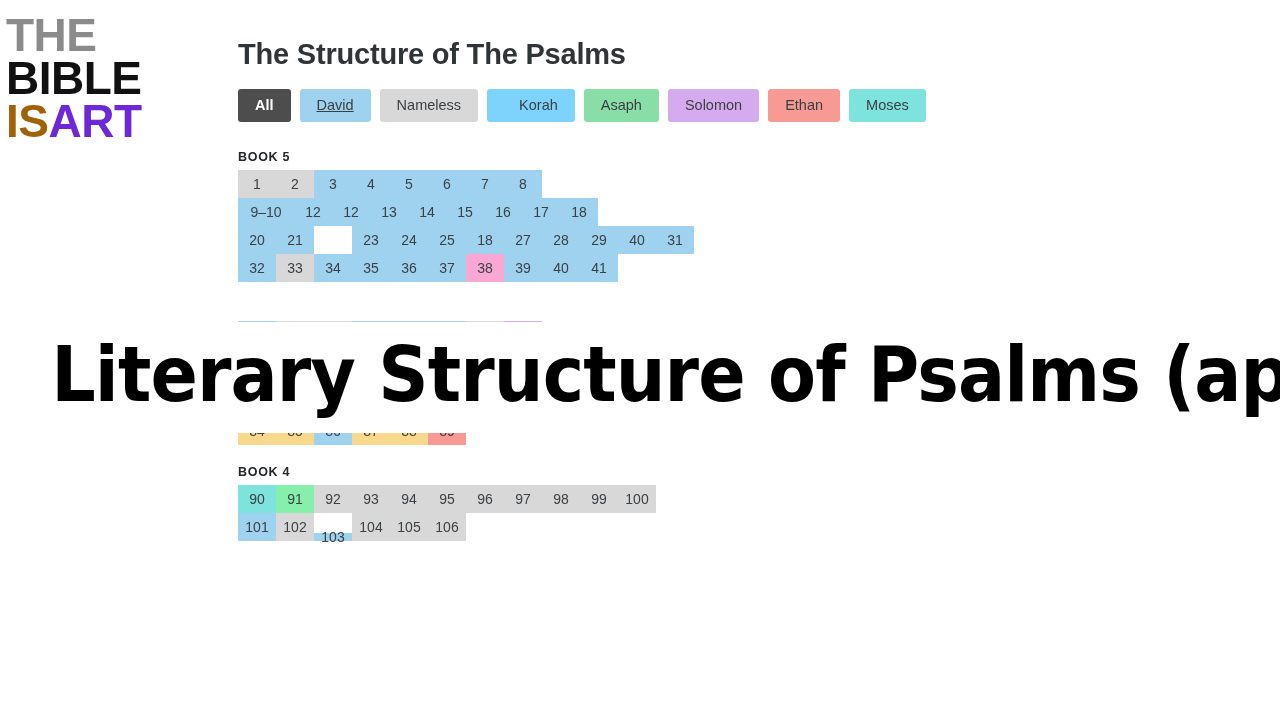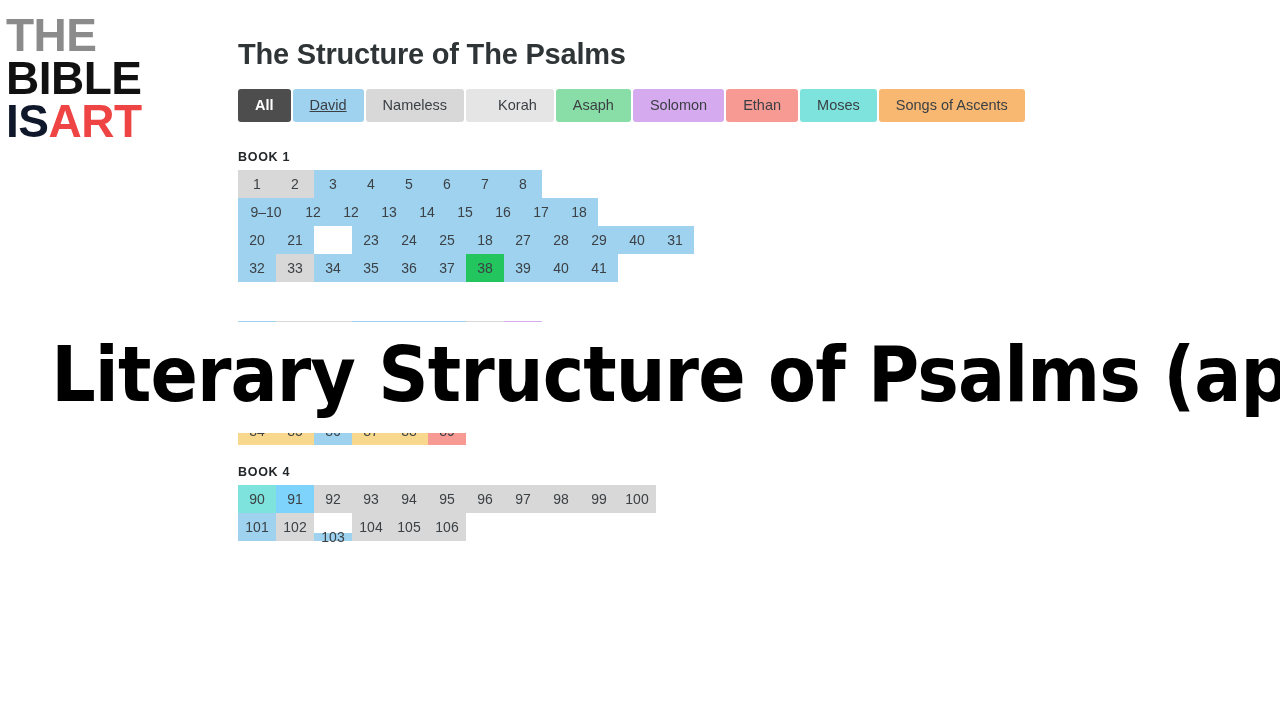--- a/index.html
+++ b/index.html
@@ -28,43 +28,43 @@
     user-select: none;
   }
   #logo .logo-line {
     display: block;
     font-weight: bold;
     white-space: nowrap;
   }
   #logo .l1 { font-size: 46px; color: #8b8b8b; }
   #logo .l2 { font-size: 46px; color: #111111; }
   #logo .l3 { font-size: 46px; }
-  #logo .l3 .gray  { color: #0f172a; }
-  #logo .l3 .black { color: #ef4444; }
+  #logo .l3 .gray  { color: #a16207; }
+  #logo .l3 .black { color: #6d28d9; }
 
   
   #app {
     position: absolute;
     left: 238px;
     top: 38px;
     width: 1020px;
   }
 
   #app-title {
     font-size: 29px;
     font-weight: bold;
     color: #2f3437;
     letter-spacing: -0.2px;
     margin: 0 0 18px 0;
   }
 
   
   #filters {
     display: flex;
-    gap: 2px;
+    gap: 9px;
     align-items: stretch;
     margin-bottom: 28px;
   }
   .chip {
     border: none;
     border-radius: 3px;
     font-family: "Liberation Sans", sans-serif;
     font-size: 14.5px;
     font-weight: normal;
     color: #3a3f44;
@@ -131,30 +131,29 @@
   <span class="logo-line l2">BIBLE</span>
   <span class="logo-line l3"><span class="gray">IS</span><span class="black">ART</span></span>
 </div>
 
 <div id="app">
   <h1 id="app-title">The Structure of The Psalms</h1>
   <div id="filters">
       <button class="chip active" style="background: rgb(77, 77, 77);">All</button>
       <button class="chip" style="background: rgb(158, 210, 239); text-decoration: underline;">David</button>
       <button class="chip" style="background: rgb(216, 216, 216);">Nameless</button>
-      <button class="chip" style="background: #e5e5e5; padding-left: 32px;">Korah</button>
+      <button class="chip" style="background: #7dd3fc; padding-left: 32px;">Korah</button>
       <button class="chip" style="background: rgb(137, 221, 166);">Asaph</button>
       <button class="chip" style="background: rgb(214, 170, 238);">Solomon</button>
       <button class="chip" style="background: rgb(247, 154, 148);">Ethan</button>
       <button class="chip" style="background: rgb(127, 227, 221);">Moses</button>
-      <button class="chip" style="background: rgb(248, 184, 113);">Songs of Ascents</button>
     </div>
   <div id="books">
       <div class="book">
-        <div class="book-label">BOOK 1</div>
+        <div class="book-label">BOOK 5</div>
         <div class="psalm-row">
           <div class="cell" style="background: rgb(216, 216, 216);">1</div>
           <div class="cell" style="background: rgb(216, 216, 216);">2</div>
           <div class="cell" style="background: rgb(158, 210, 239);">3</div>
           <div class="cell" style="background: rgb(158, 210, 239);">4</div>
           <div class="cell" style="background: rgb(158, 210, 239);">5</div>
           <div class="cell" style="background: rgb(158, 210, 239);">6</div>
           <div class="cell" style="background: rgb(158, 210, 239);">7</div>
           <div class="cell" style="background: rgb(158, 210, 239);">8</div>
         </div>
@@ -183,21 +182,21 @@
           <div class="cell" style="background: rgb(158, 210, 239);">40</div>
           <div class="cell" style="background: rgb(158, 210, 239);">31</div>
         </div>
         <div class="psalm-row">
           <div class="cell" style="background: rgb(158, 210, 239);">32</div>
           <div class="cell" style="background: rgb(216, 216, 216);">33</div>
           <div class="cell" style="background: rgb(158, 210, 239);">34</div>
           <div class="cell" style="background: rgb(158, 210, 239);">35</div>
           <div class="cell" style="background: rgb(158, 210, 239);">36</div>
           <div class="cell" style="background: rgb(158, 210, 239);">37</div>
-          <div class="cell" style="background: #22c55e;">38</div>
+          <div class="cell" style="background: #f9a8d4;">38</div>
           <div class="cell" style="background: rgb(158, 210, 239);">39</div>
           <div class="cell" style="background: rgb(158, 210, 239);">40</div>
           <div class="cell" style="background: rgb(158, 210, 239);">41</div>
         </div>
       </div>
       <div class="book">
         <div style="height: 19px;"></div>
         <div class="psalm-row">
           <div class="cell" style="background: rgb(158, 210, 239);">65</div>
           <div class="cell" style="background: rgb(216, 216, 216);">66</div>
@@ -230,21 +229,21 @@
           <div class="cell" style="background: rgb(158, 210, 239);">86</div>
           <div class="cell" style="background: rgb(247, 216, 140);">87</div>
           <div class="cell" style="background: rgb(247, 216, 140);">88</div>
           <div class="cell" style="background: rgb(247, 154, 148);">89</div>
         </div>
       </div>
       <div class="book">
         <div class="book-label">BOOK 4</div>
         <div class="psalm-row">
           <div class="cell" style="background: rgb(127, 227, 221);">90</div>
-          <div class="cell" style="background: #7dd3fc;">91</div>
+          <div class="cell" style="background: #86efac;">91</div>
           <div class="cell" style="background: rgb(216, 216, 216);">92</div>
           <div class="cell" style="background: rgb(216, 216, 216);">93</div>
           <div class="cell" style="background: rgb(216, 216, 216);">94</div>
           <div class="cell" style="background: rgb(216, 216, 216);">95</div>
           <div class="cell" style="background: rgb(216, 216, 216);">96</div>
           <div class="cell" style="background: rgb(216, 216, 216);">97</div>
           <div class="cell" style="background: rgb(216, 216, 216);">98</div>
           <div class="cell" style="background: rgb(216, 216, 216);">99</div>
           <div class="cell" style="background: rgb(216, 216, 216);">100</div>
         </div>

